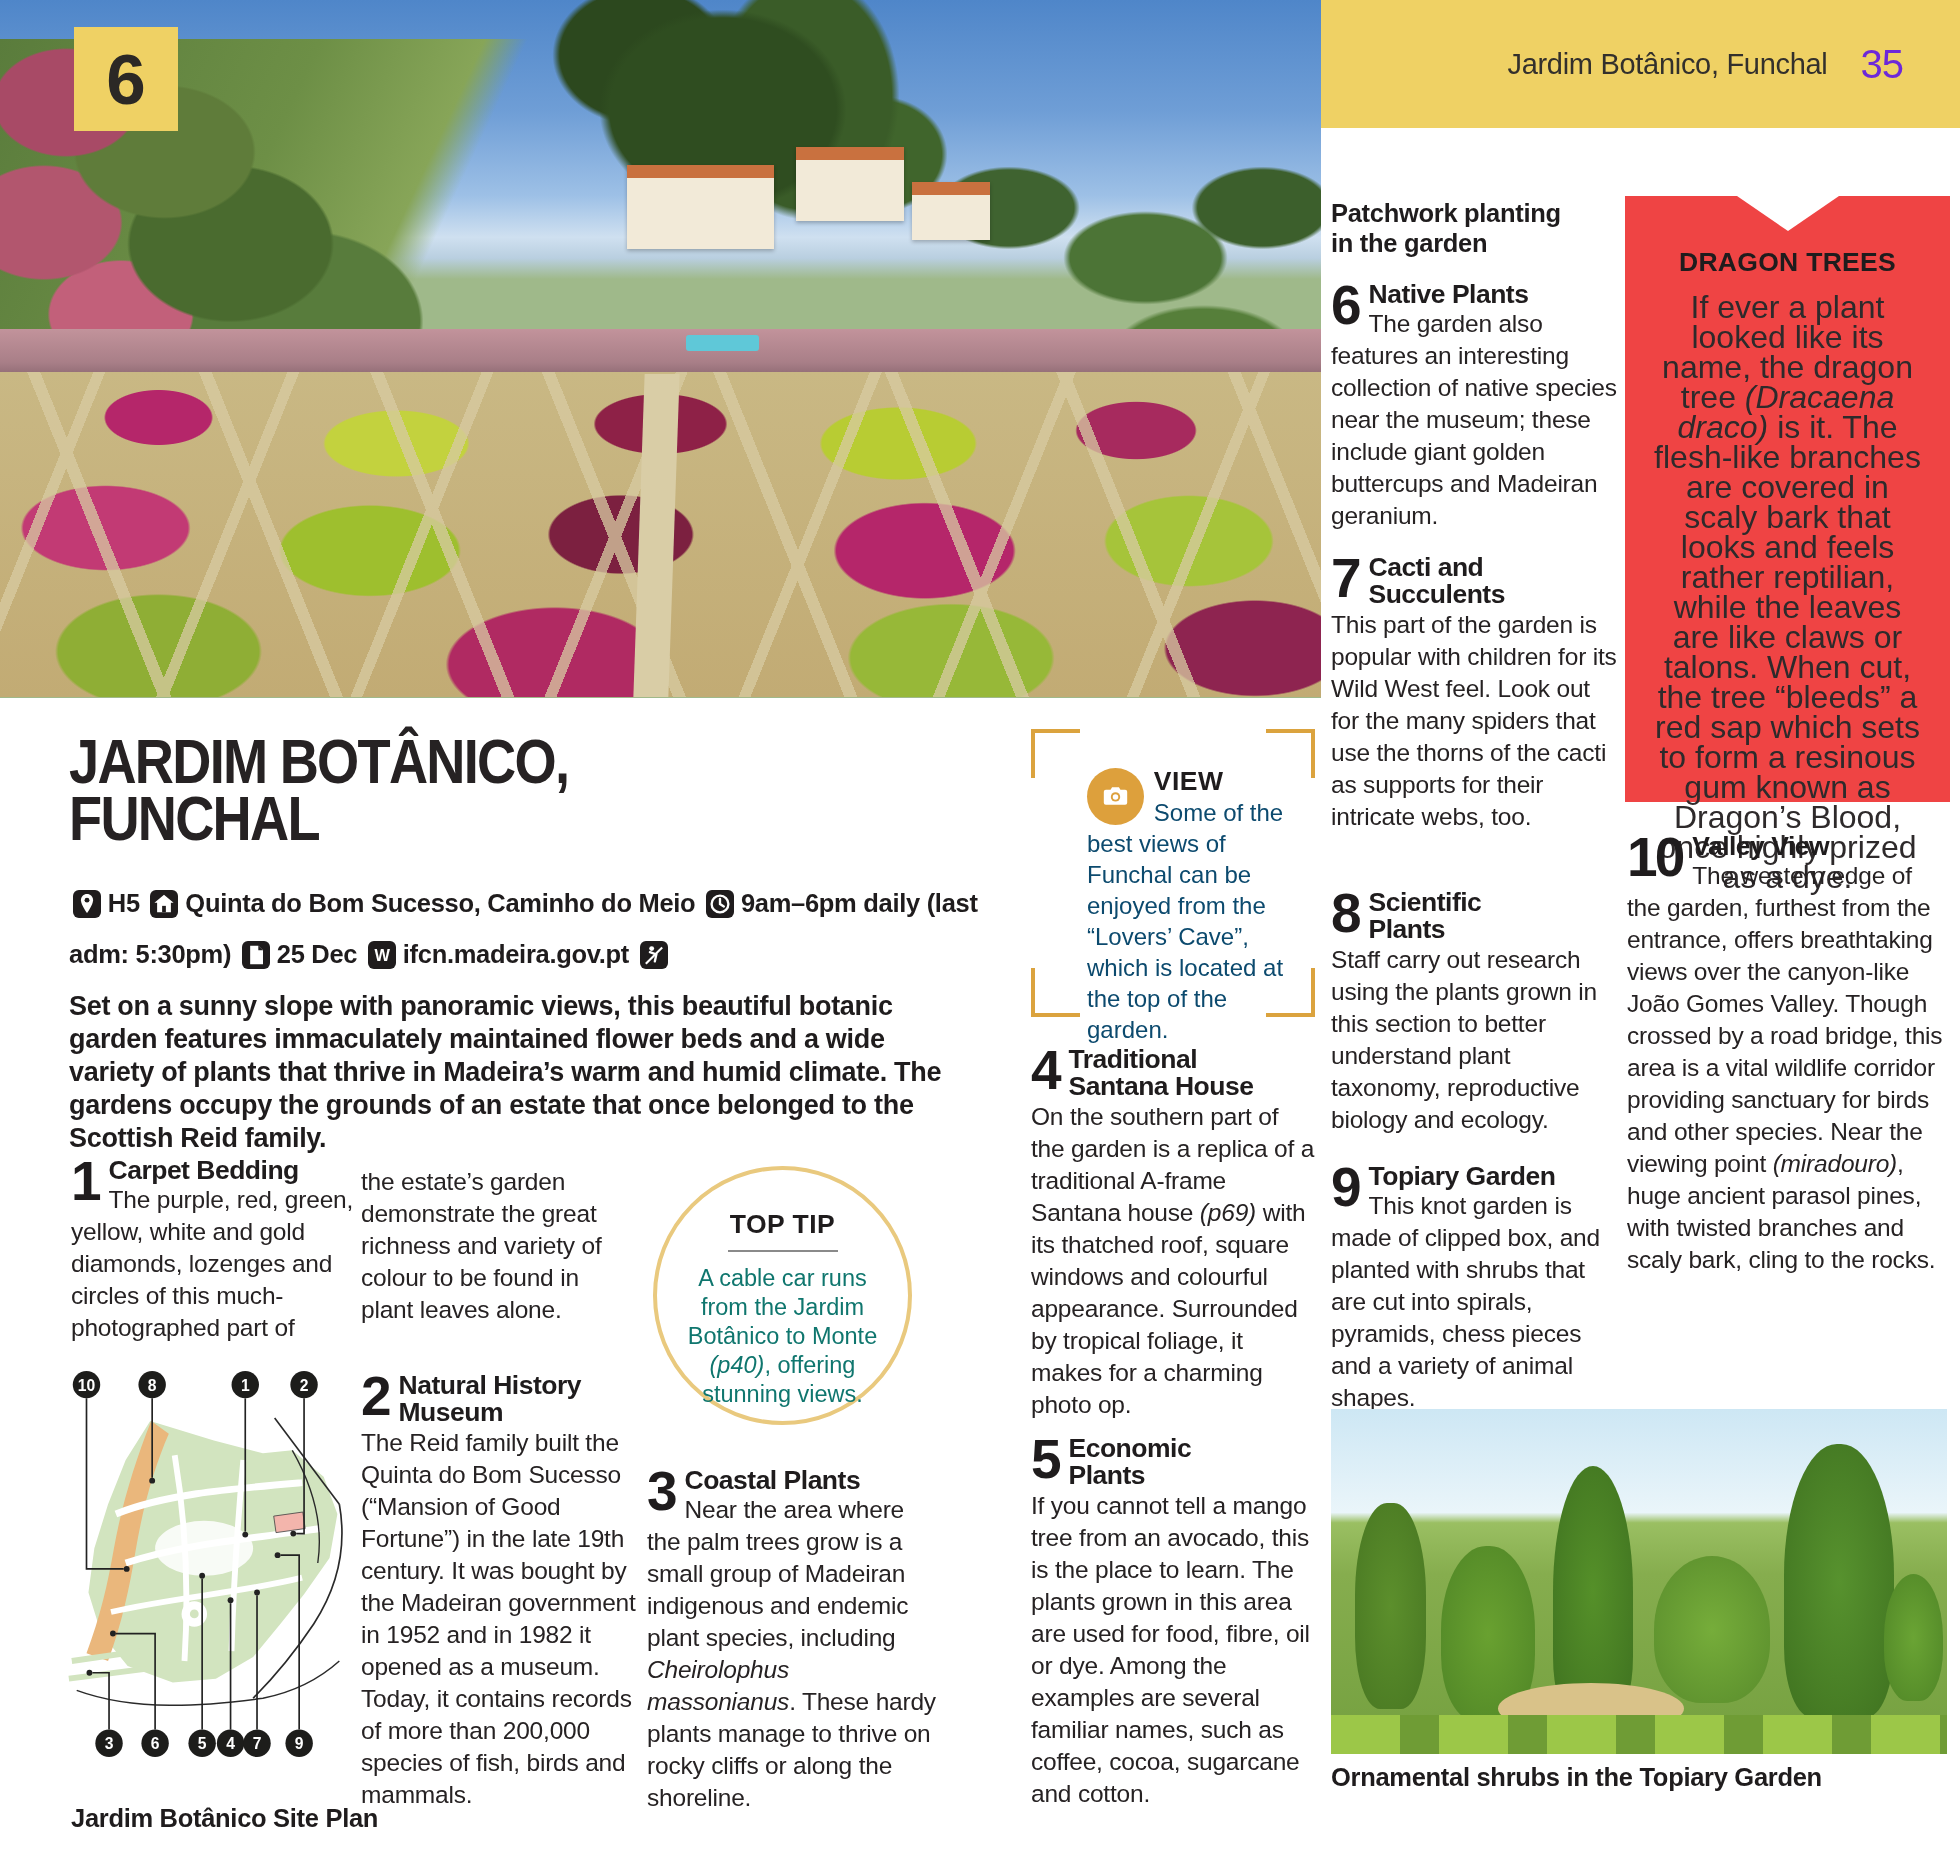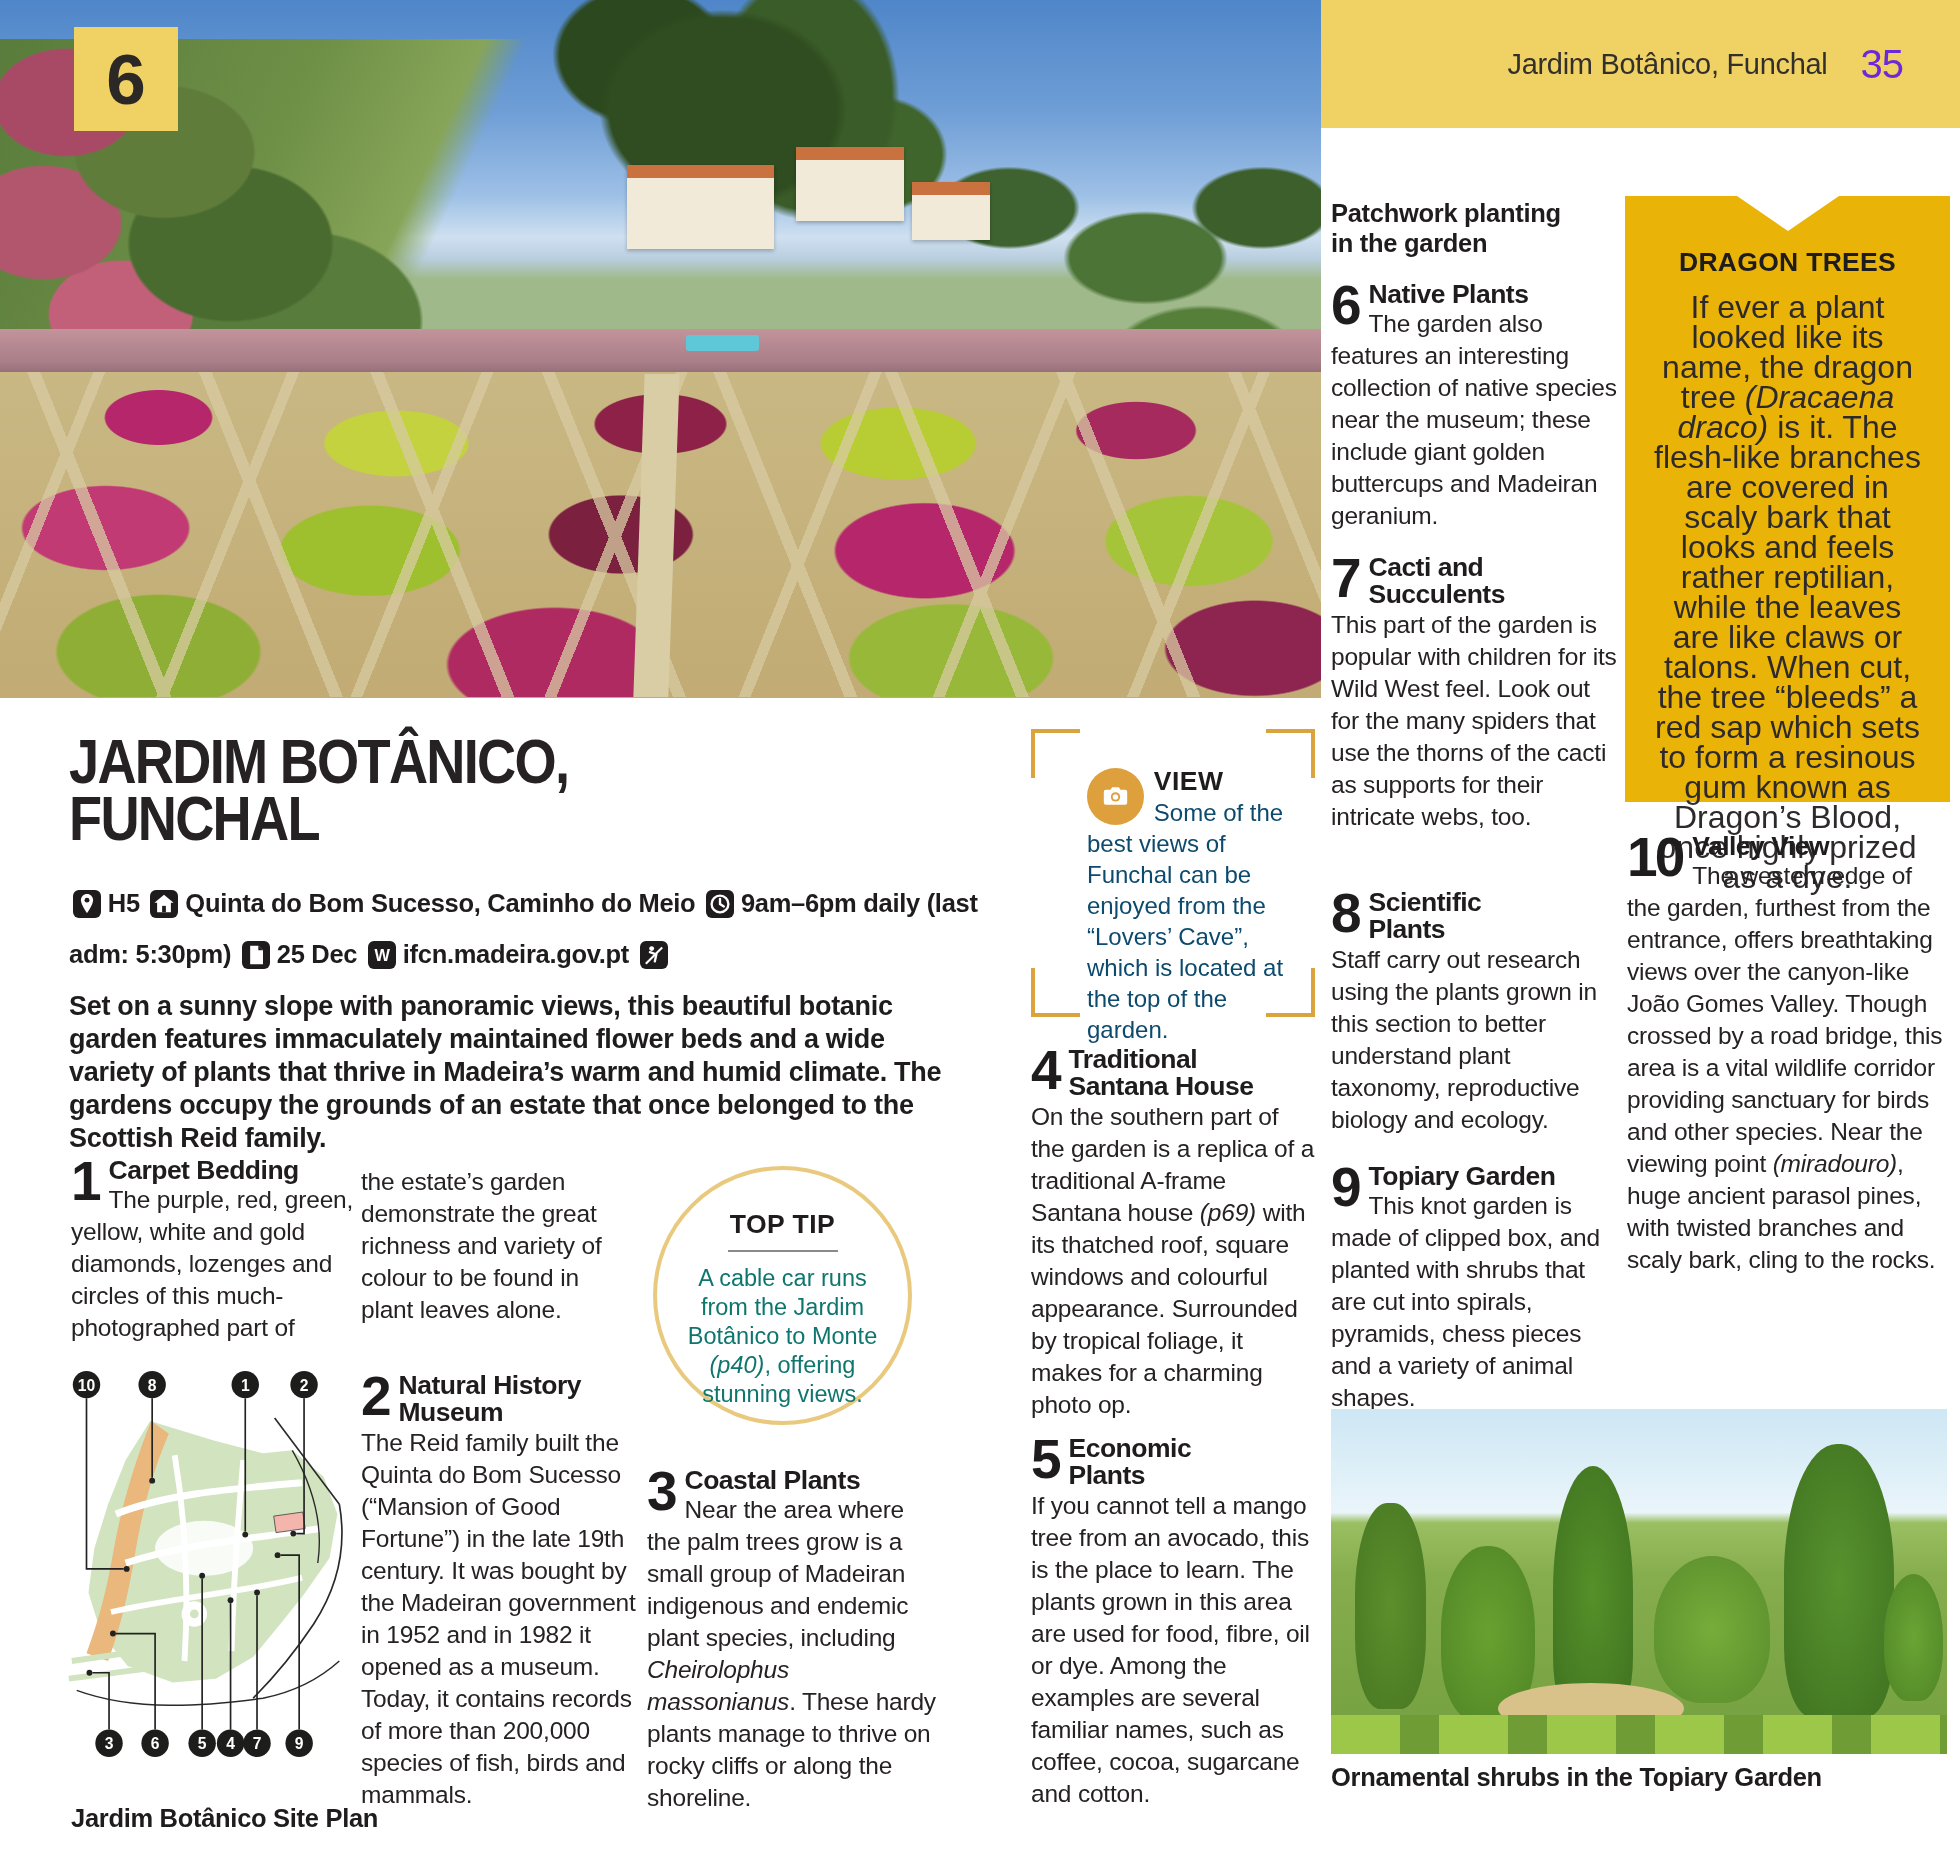--- a/index.html
+++ b/index.html
@@ -105,21 +105,21 @@
   .vb-bl{bottom:0;left:0;border-bottom-width:4.9px;border-left-width:4.9px;}
   .vb-br{bottom:0;right:0;border-bottom-width:4.9px;border-right-width:4.9px;}
   .vb-inner{position:absolute;left:56px;top:35px;width:212px;}
   .vb-cam{float:left;width:57px;height:57px;border-radius:50%;background:#dda03c;margin:3.9px 9.8px 2px 0;
     display:flex;align-items:center;justify-content:center;}
   .vb-cam svg{width:33px;height:33px;}
   .vb-label{font-size:26.5px;font-weight:bold;color:#1f1c1d;letter-spacing:0.5px;padding-top:2px;}
   .vb-body{font-size:24px;line-height:31px;color:#0c4a6e;}
 
   
-  .graybox{position:absolute;left:1625px;top:196px;width:325px;height:606px;background:#eab308;
+  .graybox{position:absolute;left:1625px;top:196px;width:325px;height:606px;background:#ef4444;
     box-sizing:border-box;text-align:center;padding:51px 23.5px 0;}
   .graybox::before{content:"";position:absolute;top:0;left:50%;transform:translateX(-50%);
     border-left:51px solid transparent;border-right:51px solid transparent;border-top:35px solid #fff;}
   .graybox-title{font-size:26.5px;font-weight:bold;letter-spacing:0.3px;color:#1f1c1d;margin-bottom:13.7px;}
   .graybox-body{font-size:32px;line-height:30px;color:#2e2a2b;}
 
   
   .siteplan{position:absolute;left:57px;top:1367px;width:304px;height:392px;}
   .siteplan-caption{position:absolute;left:71px;top:1766px;width:314px;margin-top:37px;}
 

